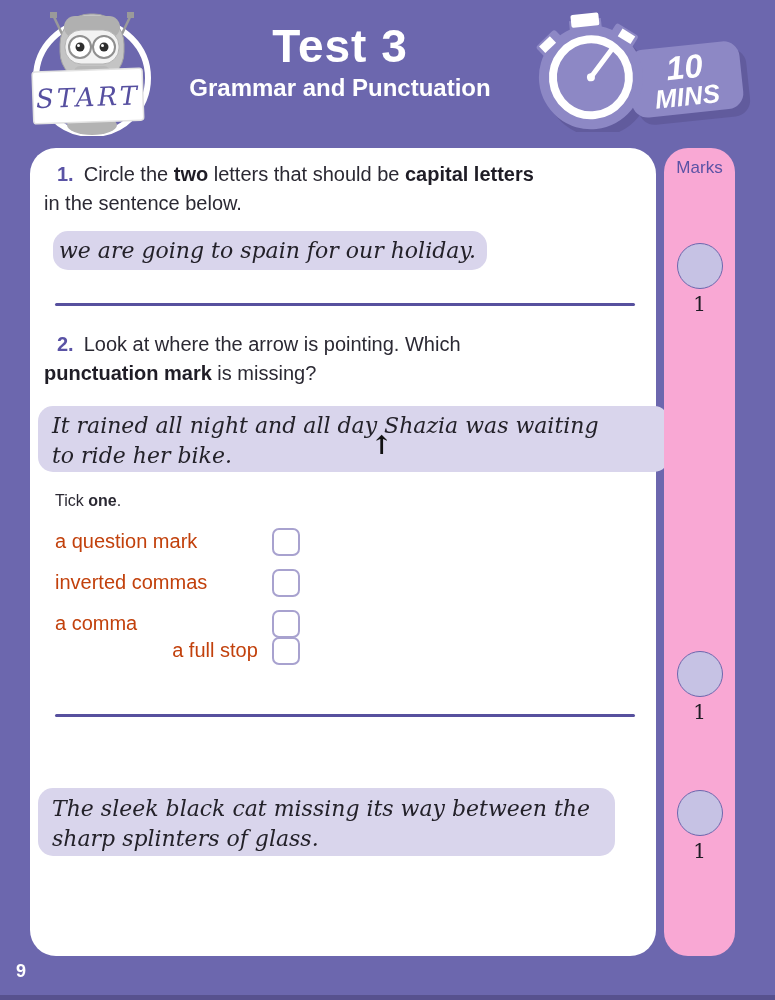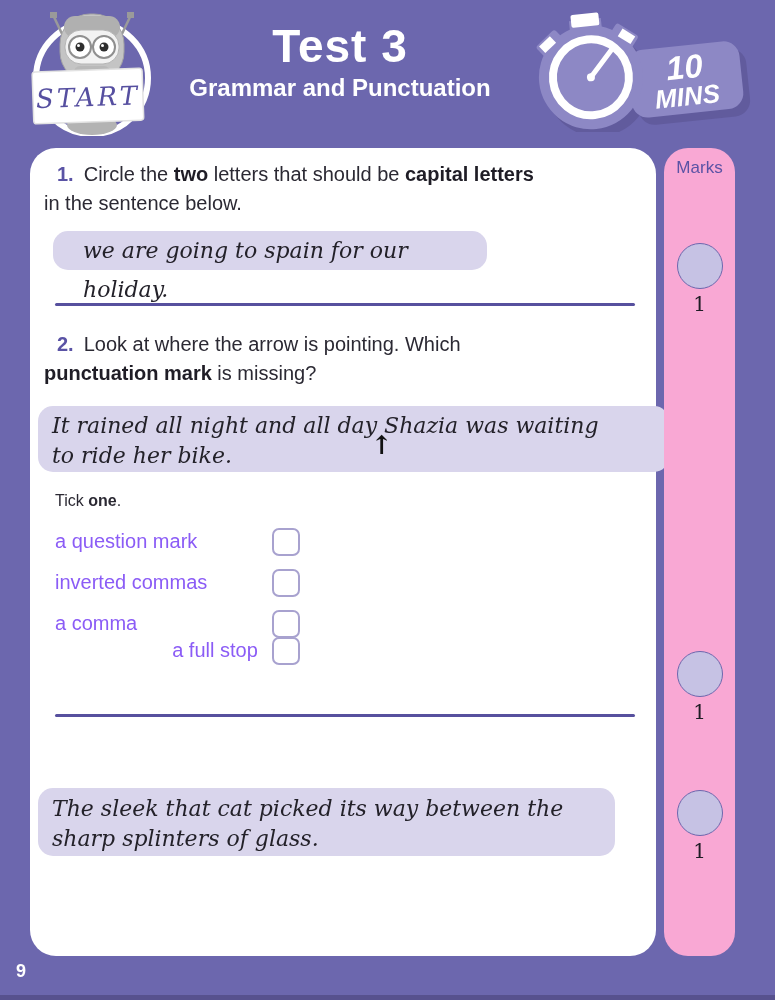--- a/index.html
+++ b/index.html
@@ -21,21 +21,21 @@
   .q-num{font-weight:bold;color:#5a53a5;margin-left:13px;margin-right:10px;}
   .q-prompt b{color:#1f1d26;}
   .hl-box{
     position:absolute;background:#d9d5ec;border-radius:15px;
     font-family:"DejaVu Serif", serif;font-style:italic;
     font-size:22px;color:#232129;line-height:30px;
   }
   .divider{position:absolute;left:25px;width:580px;height:3px;background:#57509e;border-radius:2px;}
   .tick-line{position:absolute;left:25px;top:344px;width:460px;text-align:left;font-size:16px;color:#2b2933;}
   .opt-row{position:absolute;left:25px;width:320px;height:30px;}
-  .opt-label{font-size:20px;line-height:30px;color:#8b5cf6;}
+  .opt-label{font-size:20px;line-height:30px;color:#c2410c;}
   .checkbox{
     position:absolute;left:217px;top:2px;width:24px;height:24px;
     background:#fff;border:2px solid #a8a2cf;border-radius:7px;
   }
   .arrow-up{position:absolute;left:333px;top:26px;font-size:26px;font-weight:bold;color:#111;line-height:26px;}
 
   
   .marks-panel{position:absolute;left:664px;top:148px;width:71px;height:808px;background:#f9a8d4;border-radius:24px;}
   .marks-label{position:absolute;top:10px;left:0;width:100%;text-align:center;font-size:17px;color:#5a53a5;}
   .mark-circle{
@@ -125,21 +125,21 @@
     </g>
   </svg>
 </div>
 
 <div class="panel">
 
   <div class="q-prompt" style="top:12px;">
     <span class="q-num">1.</span><span>Circle the </span><b>two</b><span> letters that should be </span><b>capital letters</b>
     <div>in the sentence below.</div>
   </div>
-  <div class="hl-box" style="left:23px;top:83px;width:434px;height:39px;line-height:39px;padding-left:30px;box-sizing:border-box;">
+  <div class="hl-box" style="left:23px;top:83px;width:434px;height:39px;line-height:39px;padding-left:6px;box-sizing:border-box;">
     <span>we are going to spain for our holiday.</span>
   </div>
 
   <div class="divider" style="top:155px;"></div>
 
   <div class="q-prompt" style="top:182px;">
     <span class="q-num">2.</span><span>Look at where the arrow is pointing. Which</span>
     <div><b>punctuation mark</b><span> is missing?</span></div>
   </div>
   <div class="hl-box" style="left:8px;top:258px;width:631px;height:66px;padding:5px 0 0 14px;box-sizing:border-box;">
@@ -165,21 +165,21 @@
     <span class="checkbox"></span>
   </div>
   <div class="opt-row" style="top:487px;text-align:center;">
     <span class="opt-label">a full stop</span>
     <span class="checkbox"></span>
   </div>
 
   <div class="divider" style="top:566px;"></div>
 
   <div class="hl-box" style="left:8px;top:640px;width:577px;height:68px;padding:6px 0 0 14px;box-sizing:border-box;">
-    <div>The sleek that cat picked its way between the</div>
+    <div>The sleek black cat missing its way between the</div>
     <div>sharp splinters of glass.</div>
   </div>
 </div>
 
 <div class="marks-panel">
   <div class="marks-label">Marks</div>
 
   <div class="mark-circle" style="top:95px;"></div>
   <div class="mark-value" style="top:144px;">1</div>
 

